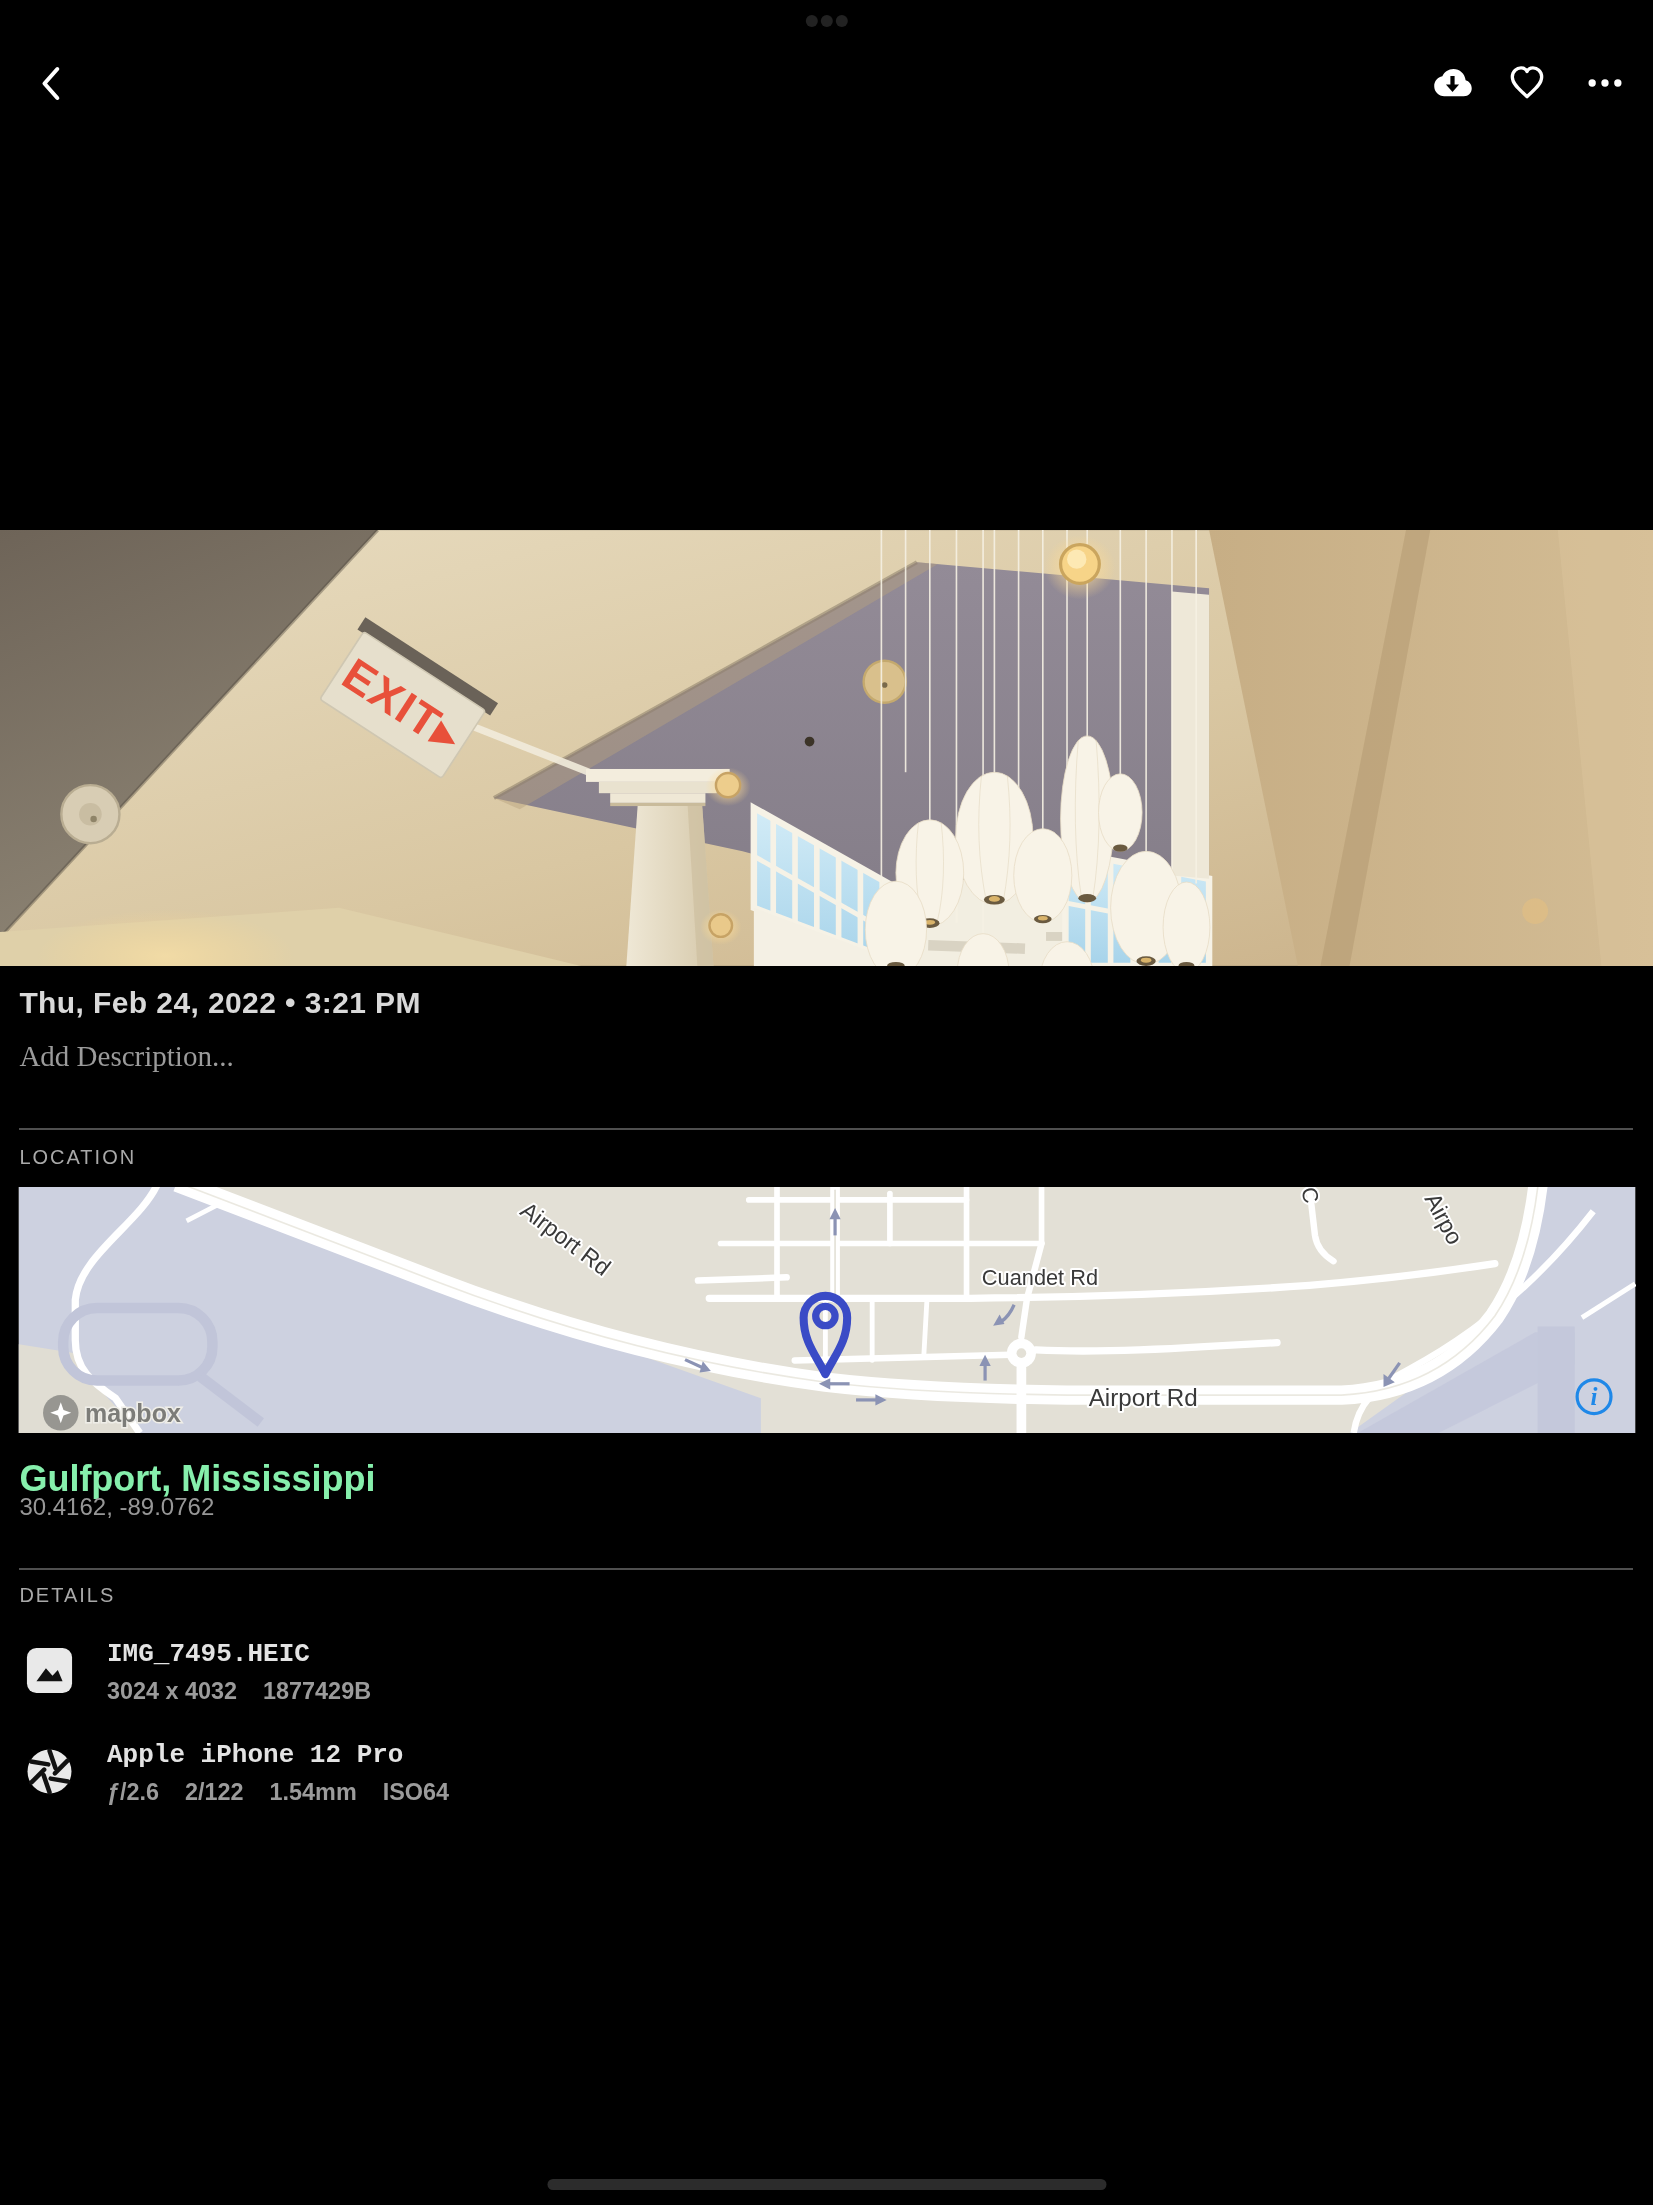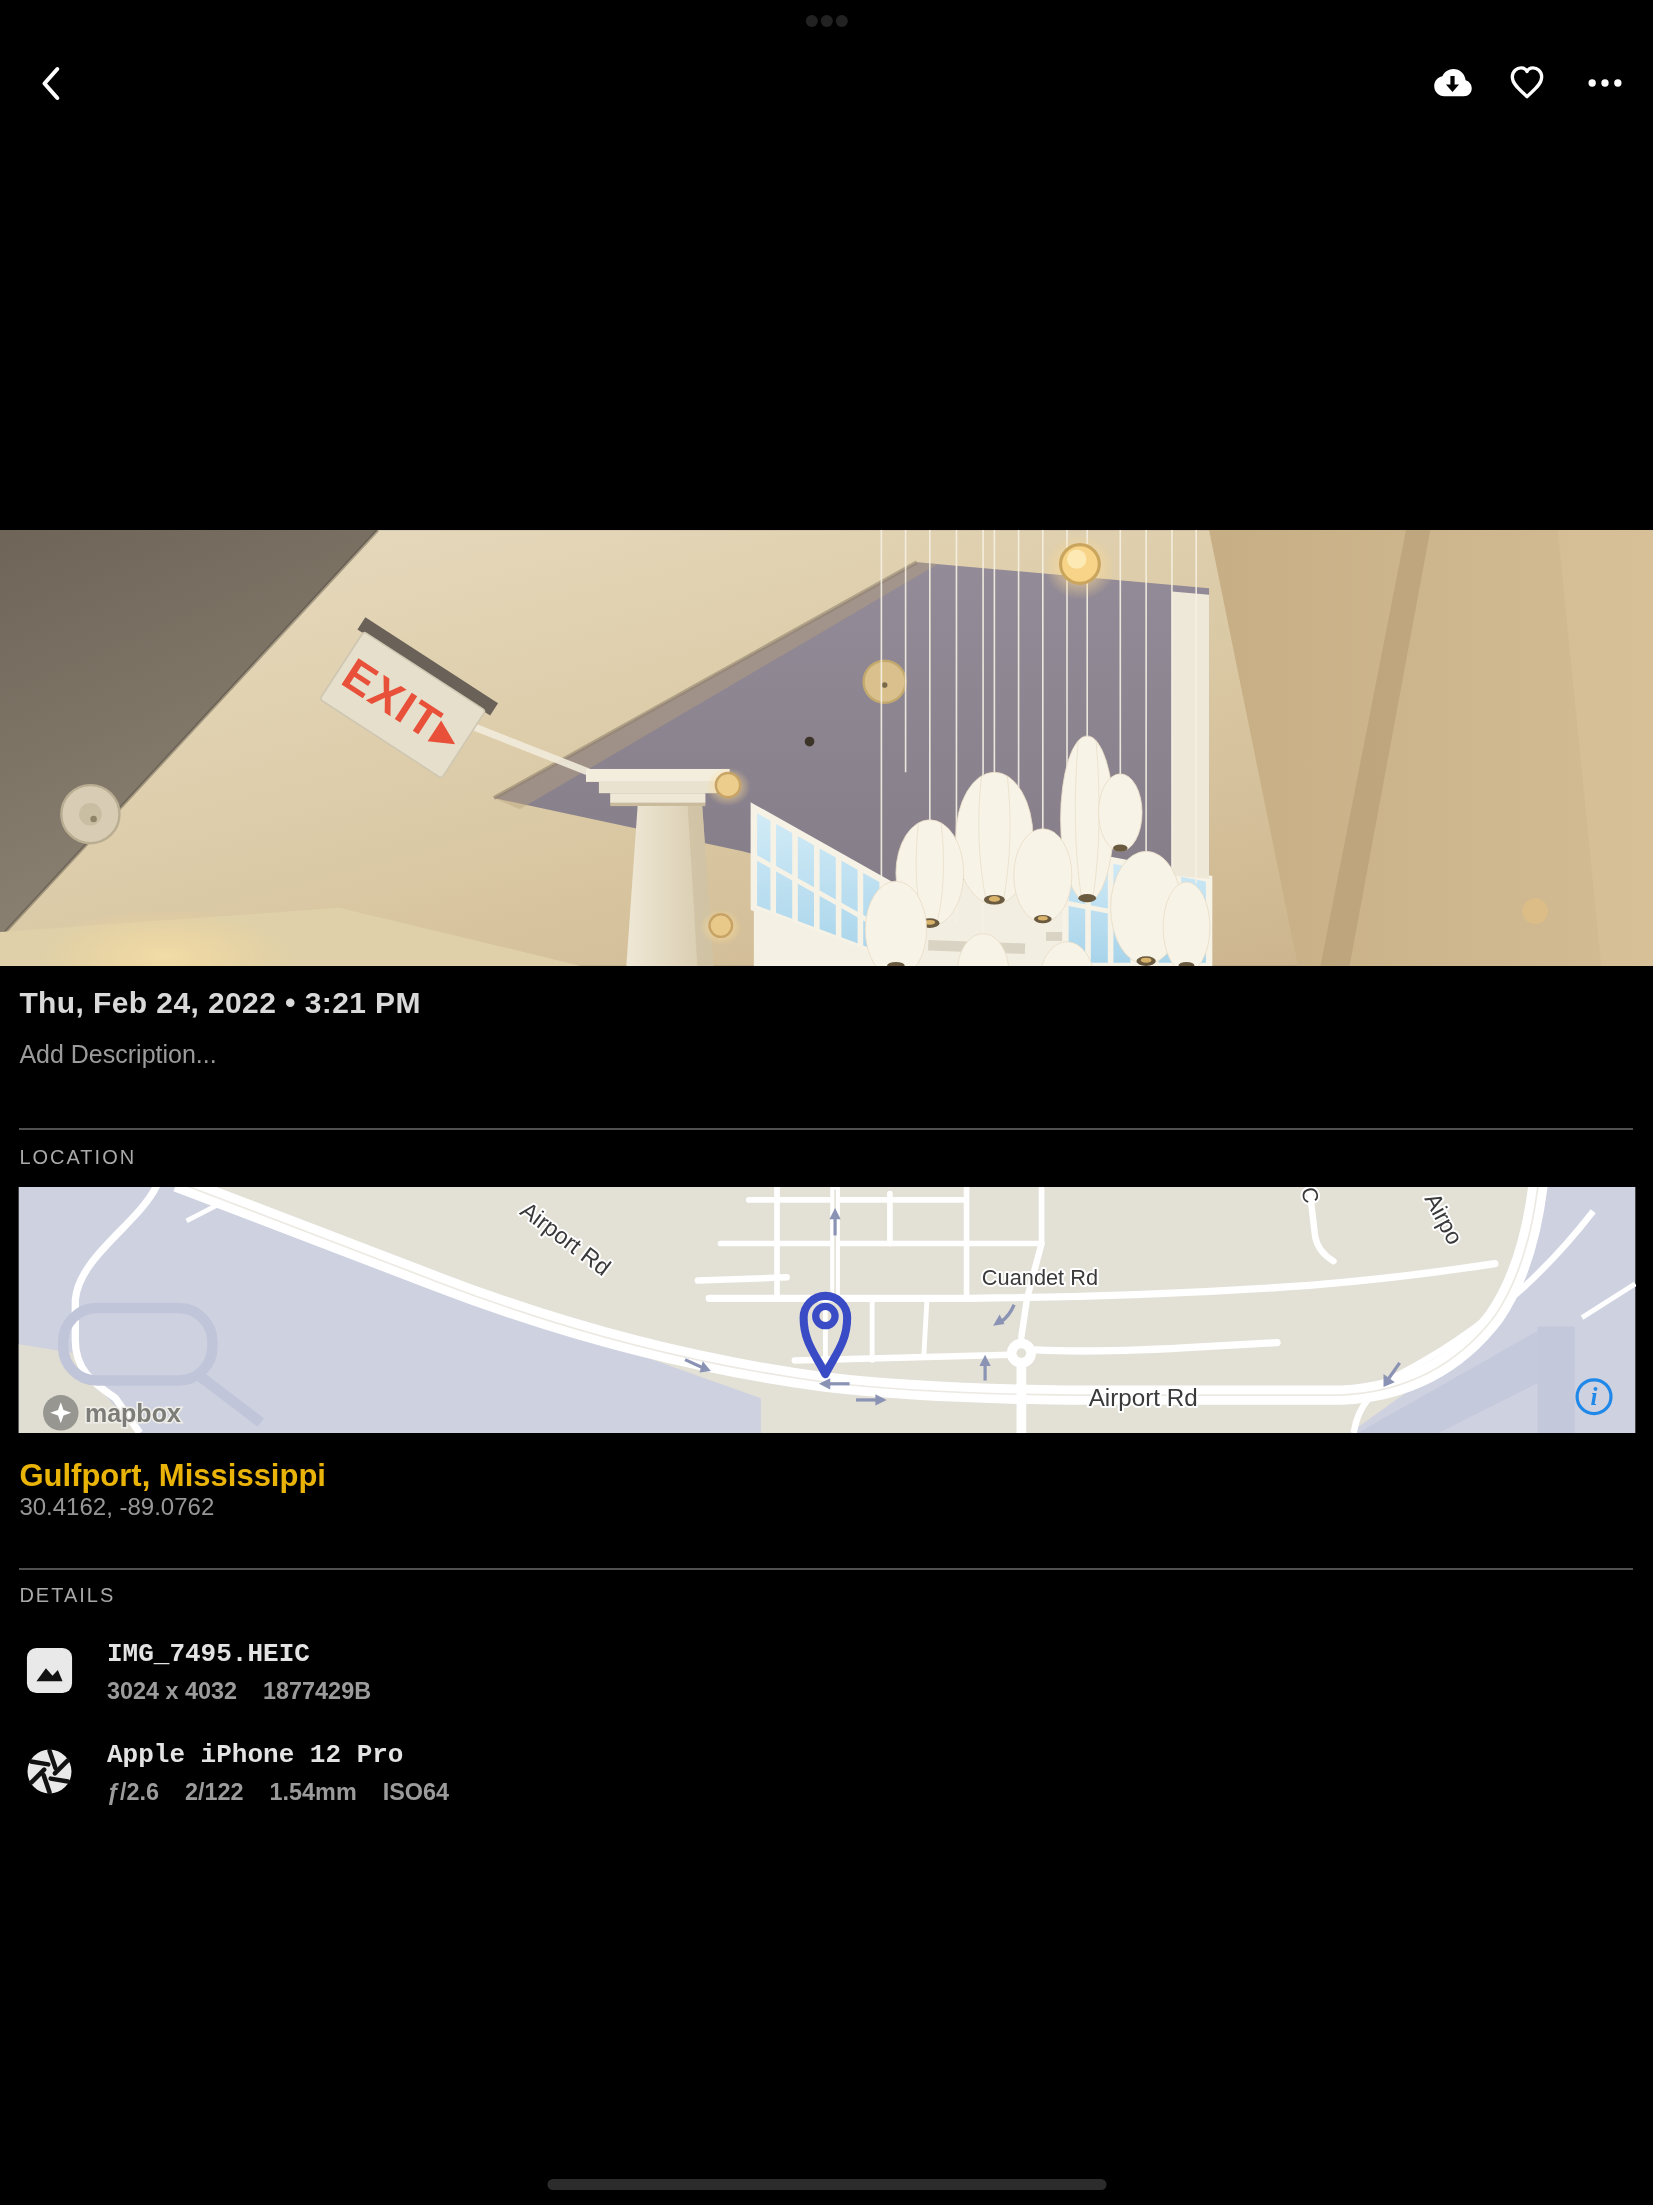--- a/index.html
+++ b/index.html
@@ -15,28 +15,28 @@
   .icon-btn{position:absolute;width:52px;height:52px;display:flex;align-items:center;justify-content:center;cursor:pointer;}
   .back-btn{left:26px;top:0;}
   .dl-btn{left:1426px;top:0;}
   .fav-btn{left:1501px;top:0;}
   .more-btn{left:1579px;top:0;}
   
   .photo{position:absolute;top:530px;left:0;width:1653px;height:436px;}
   
   .date-row{position:absolute;top:986px;left:19.4px;color:#d9d9d9;font-size:30px;font-weight:600;letter-spacing:0.4px;}
   .desc-input{position:absolute;top:1040px;left:19.4px;width:1130px;background:transparent;border:none;outline:none;
-    font-family:Liberation Sans, sans-serif;font-size:25px;color:#c9c9c9;padding:0;}
+    font-family:Liberation Serif, serif;font-size:29px;color:#c9c9c9;padding:0;}
   .desc-input::placeholder{color:#9b9b9b;}
   .divider{position:absolute;left:19.4px;width:1614px;height:1.6px;background:#4f4f4f;}
   .div1{top:1128px;} .div2{top:1568px;}
   .section-h{position:absolute;left:19.4px;color:#a9a9a9;font-size:20px;letter-spacing:2px;}
   .loc-h{top:1146px;} .det-h{top:1584px;}
   .map-wrap{position:absolute;top:1187px;left:18px;width:1618px;height:246px;cursor:pointer;}
-  .place{position:absolute;top:1458px;left:19.4px;color:#eab308;font-size:31px;font-weight:700;}
+  .place{position:absolute;top:1458px;left:19.4px;color:#86efac;font-size:36px;font-weight:700;}
   .coords{position:absolute;top:1493px;left:19.4px;color:#979797;font-size:24px;}
   
   .det-row{position:absolute;left:0;width:100%;}
   .row1{top:1639px;} .row2{top:1740px;}
   .det-icon{position:absolute;left:21px;top:3.2px;width:57px;height:57px;}
   .det-title{position:absolute;left:107px;top:0;color:#e3e3e3;font-size:26px;font-weight:700;font-family:Liberation Mono, monospace;}
   .det-meta{position:absolute;left:107px;top:39px;color:#9b9b9b;font-size:23.4px;}
   .det-meta span{margin-right:26px;font-weight:bold;}
   
   .home-bar{position:absolute;top:2179px;left:50%;transform:translateX(-50%);width:559px;height:10.5px;border-radius:5.7px;background:#2c2c2c;cursor:grab;}

